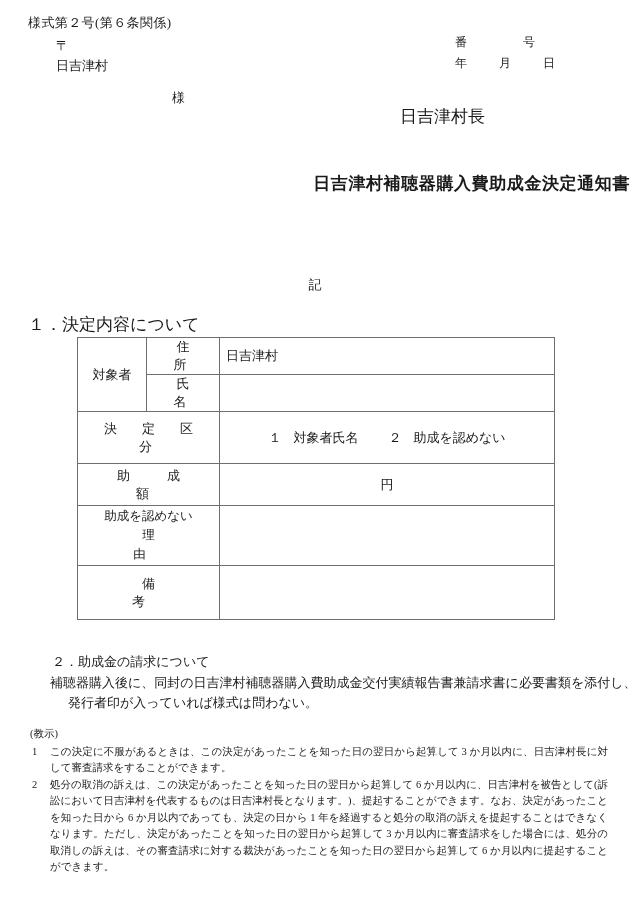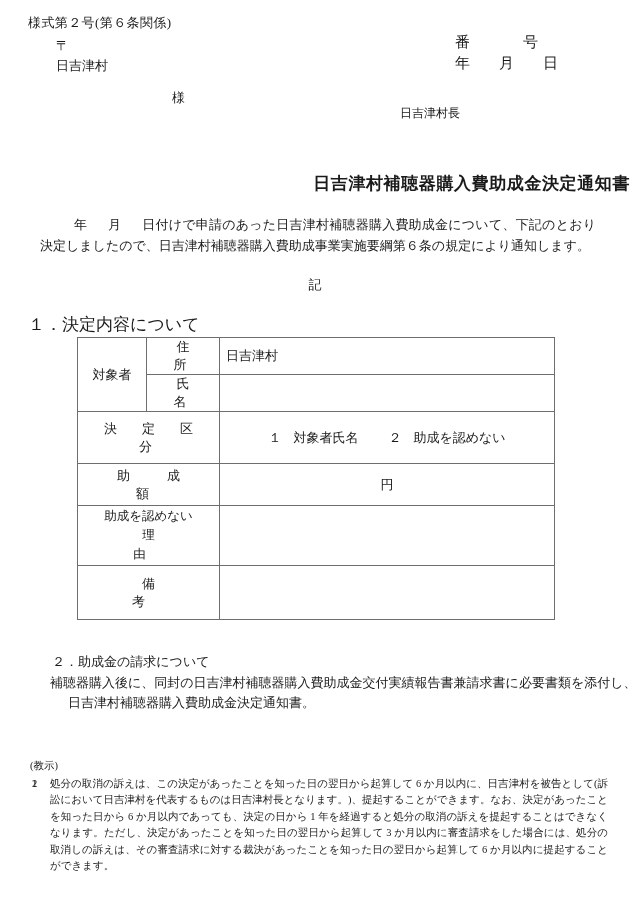--- a/index.html
+++ b/index.html
@@ -37,41 +37,41 @@
     line-height: 20px;
     white-space: nowrap;
   }
   .addr-block .postal { display: block; }
   .addr-block .village { display: block; }
 
   .doc-meta {
     position: absolute;
     left: 455px;
     top: 32px;
-    font-size: 15px;
+    font-size: 12px;
     line-height: 21px;
     white-space: nowrap;
   }
   .doc-meta .row { display: block; }
   .doc-meta .sp-num { display: inline-block; width: 68px; }
   .doc-meta .sp-y { display: inline-block; width: 44px; }
   .doc-meta .sp-m { display: inline-block; width: 44px; }
 
   .sama {
     position: absolute;
     left: 172px;
     top: 89px;
     font-size: 13px;
     white-space: nowrap;
   }
   .issuer {
     position: absolute;
     left: 400px;
     top: 105px;
-    font-size: 12px;
+    font-size: 17px;
     white-space: nowrap;
   }
 
   
   .doc-title {
     position: absolute;
     left: 0;
     top: 172px;
     width: 630px;
     text-align: right;
@@ -192,21 +192,21 @@
     white-space: nowrap;
   }
   .sec2 .head { display: block; margin-left: 24px; }
   .sec2 .l { display: block; padding-left: 22px; }
   .sec2 .l-sub { display: block; padding-left: 40px; }
 
   
   .kyoji {
     position: absolute;
     left: 30px;
-    top: 758px;
+    top: 726px;
     width: 578px;
     font-size: 10.5px;
     line-height: 16.5px;
   }
   .kyoji .kyoji-title { display: block; margin-bottom: 1px; }
   .kyoji .item {
     display: block;
     padding-left: 20px;
     position: relative;
     text-align: justify;
@@ -239,23 +239,20 @@
       <span class="sp-y">年</span><span class="sp-m">月</span><span>日</span>
     </span>
   </div>
 
   <div class="sama">様</div>
 
   <div class="issuer">日吉津村長</div>
 
   <div class="doc-title">日吉津村補聴器購入費助成金決定通知書</div>
 
-  <div class="intro">
-    <span class="lead-indent"></span><span class="sp-y">年</span><span class="sp-m">月</span><span>日付けで申請のあった日吉津村補聴器購入費助成金について、下記のとおり決定しましたので、日吉津村補聴器購入費助成事業実施要綱第６条の規定により通知します。</span>
-  </div>
 
   <div class="ki">記</div>
 
   <div class="sec1-head">１．決定内容について</div>
 
   <table class="form-table">
     <tbody>
       <tr class="r-addr">
         <td class="col-a cell-center" rowspan="2">対象者</td>
         <td class="col-b cell-center"><span class="spaced">住　所</span></td>
@@ -289,27 +286,28 @@
       <tr class="r-biko">
         <td class="cell-center" colspan="2"><span class="spaced-xwide">備　　考</span></td>
         <td></td>
       </tr>
     </tbody>
   </table>
 
   <div class="sec2">
     <span class="head">２．助成金の請求について</span>
     <span class="l">補聴器購入後に、同封の日吉津村補聴器購入費助成金交付実績報告書兼請求書に必要書類を添付し、</span>
-    <span class="l-sub">日吉津村補聴器購入費助成金決定通知書。</span>
+    <span class="l-sub">発行者印が入っていれば様式は問わない。</span>
   </div>
 
   <div class="kyoji">
     <span class="kyoji-title">(教示)</span>
     <span class="item">
       <span class="num">1</span>
+      <span>この決定に不服があるときは、この決定があったことを知った日の翌日から起算して 3 か月以内に、日吉津村長に対して審査請求をすることができます。</span>
     </span>
     <span class="item">
       <span class="num">2</span>
       <span>処分の取消の訴えは、この決定があったことを知った日の翌日から起算して 6 か月以内に、日吉津村を被告として(訴訟において日吉津村を代表するものは日吉津村長となります。)、提起することができます。なお、決定があったことを知った日から 6 か月以内であっても、決定の日から 1 年を経過すると処分の取消の訴えを提起することはできなくなります。ただし、決定があったことを知った日の翌日から起算して 3 か月以内に審査請求をした場合には、処分の取消しの訴えは、その審査請求に対する裁決があったことを知った日の翌日から起算して 6 か月以内に提起することができます。</span>
     </span>
   </div>
 
 </div>
 
 </body></html>

